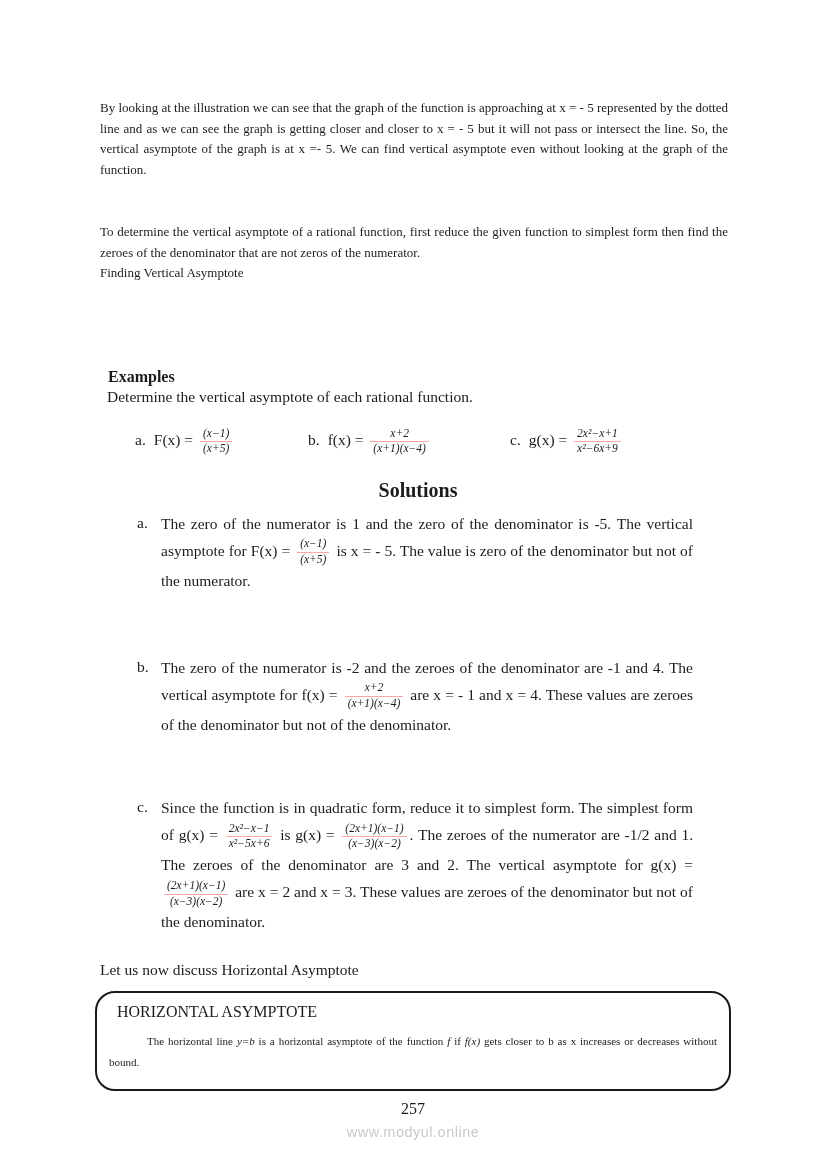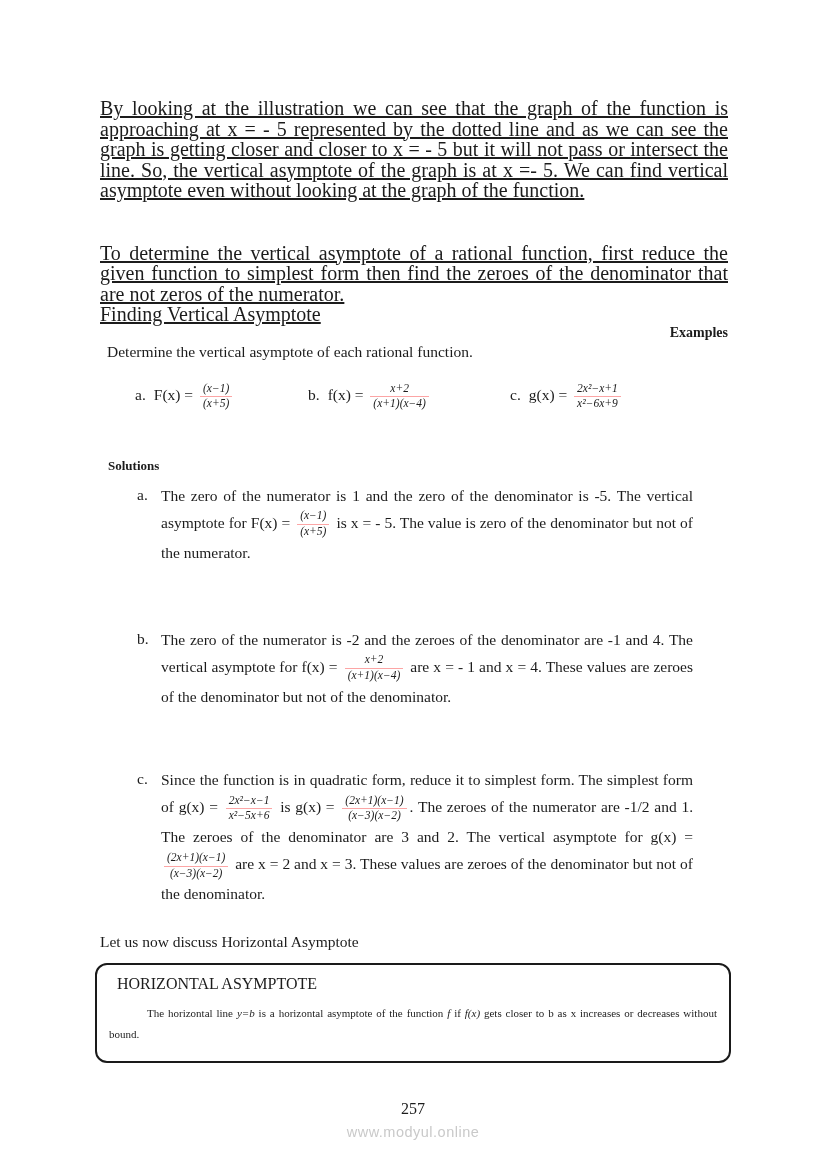--- a/index.html
+++ b/index.html
@@ -12,53 +12,53 @@
     overflow:hidden;
     margin:0 auto;
   }
   .content {
     position:absolute;
     left:100px; top:98px;
     width:628px;
   }
   p { margin:0; }
   .body-text {
-    font-size:20px;
+    font-size:13px;
     line-height:20.5px;
     text-align:justify;
-    text-decoration:underline;
   }
   .finding-block { margin-top:42px; }
   .examples-heading {
+    margin-top:84px;
     margin-left:8px;
     font-weight:bold;
-    font-size:14px;
-    text-align:right;
+    font-size:16px;
   }
   .examples-prompt {
     margin-left:7px;
     font-size:15.5px;
     line-height:21px;
   }
   .examples-row {
     position:relative;
     height:44px;
     margin-top:16px;
     font-size:15.5px;
   }
   .example-item { position:absolute; top:4px; white-space:nowrap; }
   .example-item .label { margin-right:8px; }
   .ex-a { left:35px; }
   .ex-b { left:208px; }
   .ex-c { left:410px;font-family:Liberation Serif, serif; }
   .solutions-heading {
-    margin-top:36px;
+    margin-top:12px;
     margin-left:8px;
     font-weight:bold;
-    font-size:13px;
+    font-size:20px;
+    text-align:center;
   }
   .solution-item {
     display:flex;
     margin-left:37px;
     width:556px;
     font-size:15.5px;
   }
   .solution-item .label {
     flex:0 0 24px;
     line-height:26px;
@@ -74,21 +74,21 @@
   .transition-line {
     margin-top:26px;
     font-size:15.5px;
   }
   .h-box {
     position:relative;
     left:-5px;
     width:608px;
     margin-top:12px;
     border:2px solid #1a1a1a;
-    border-radius:12px;
+    border-radius:20px;
     padding:8px 12px 16px 12px;
   }
   .h-box .box-title {
     font-size:16px;
     margin-left:8px;
     margin-top:2px;
   }
   .h-box .box-body {
     margin-top:10px;
     font-size:11px;

